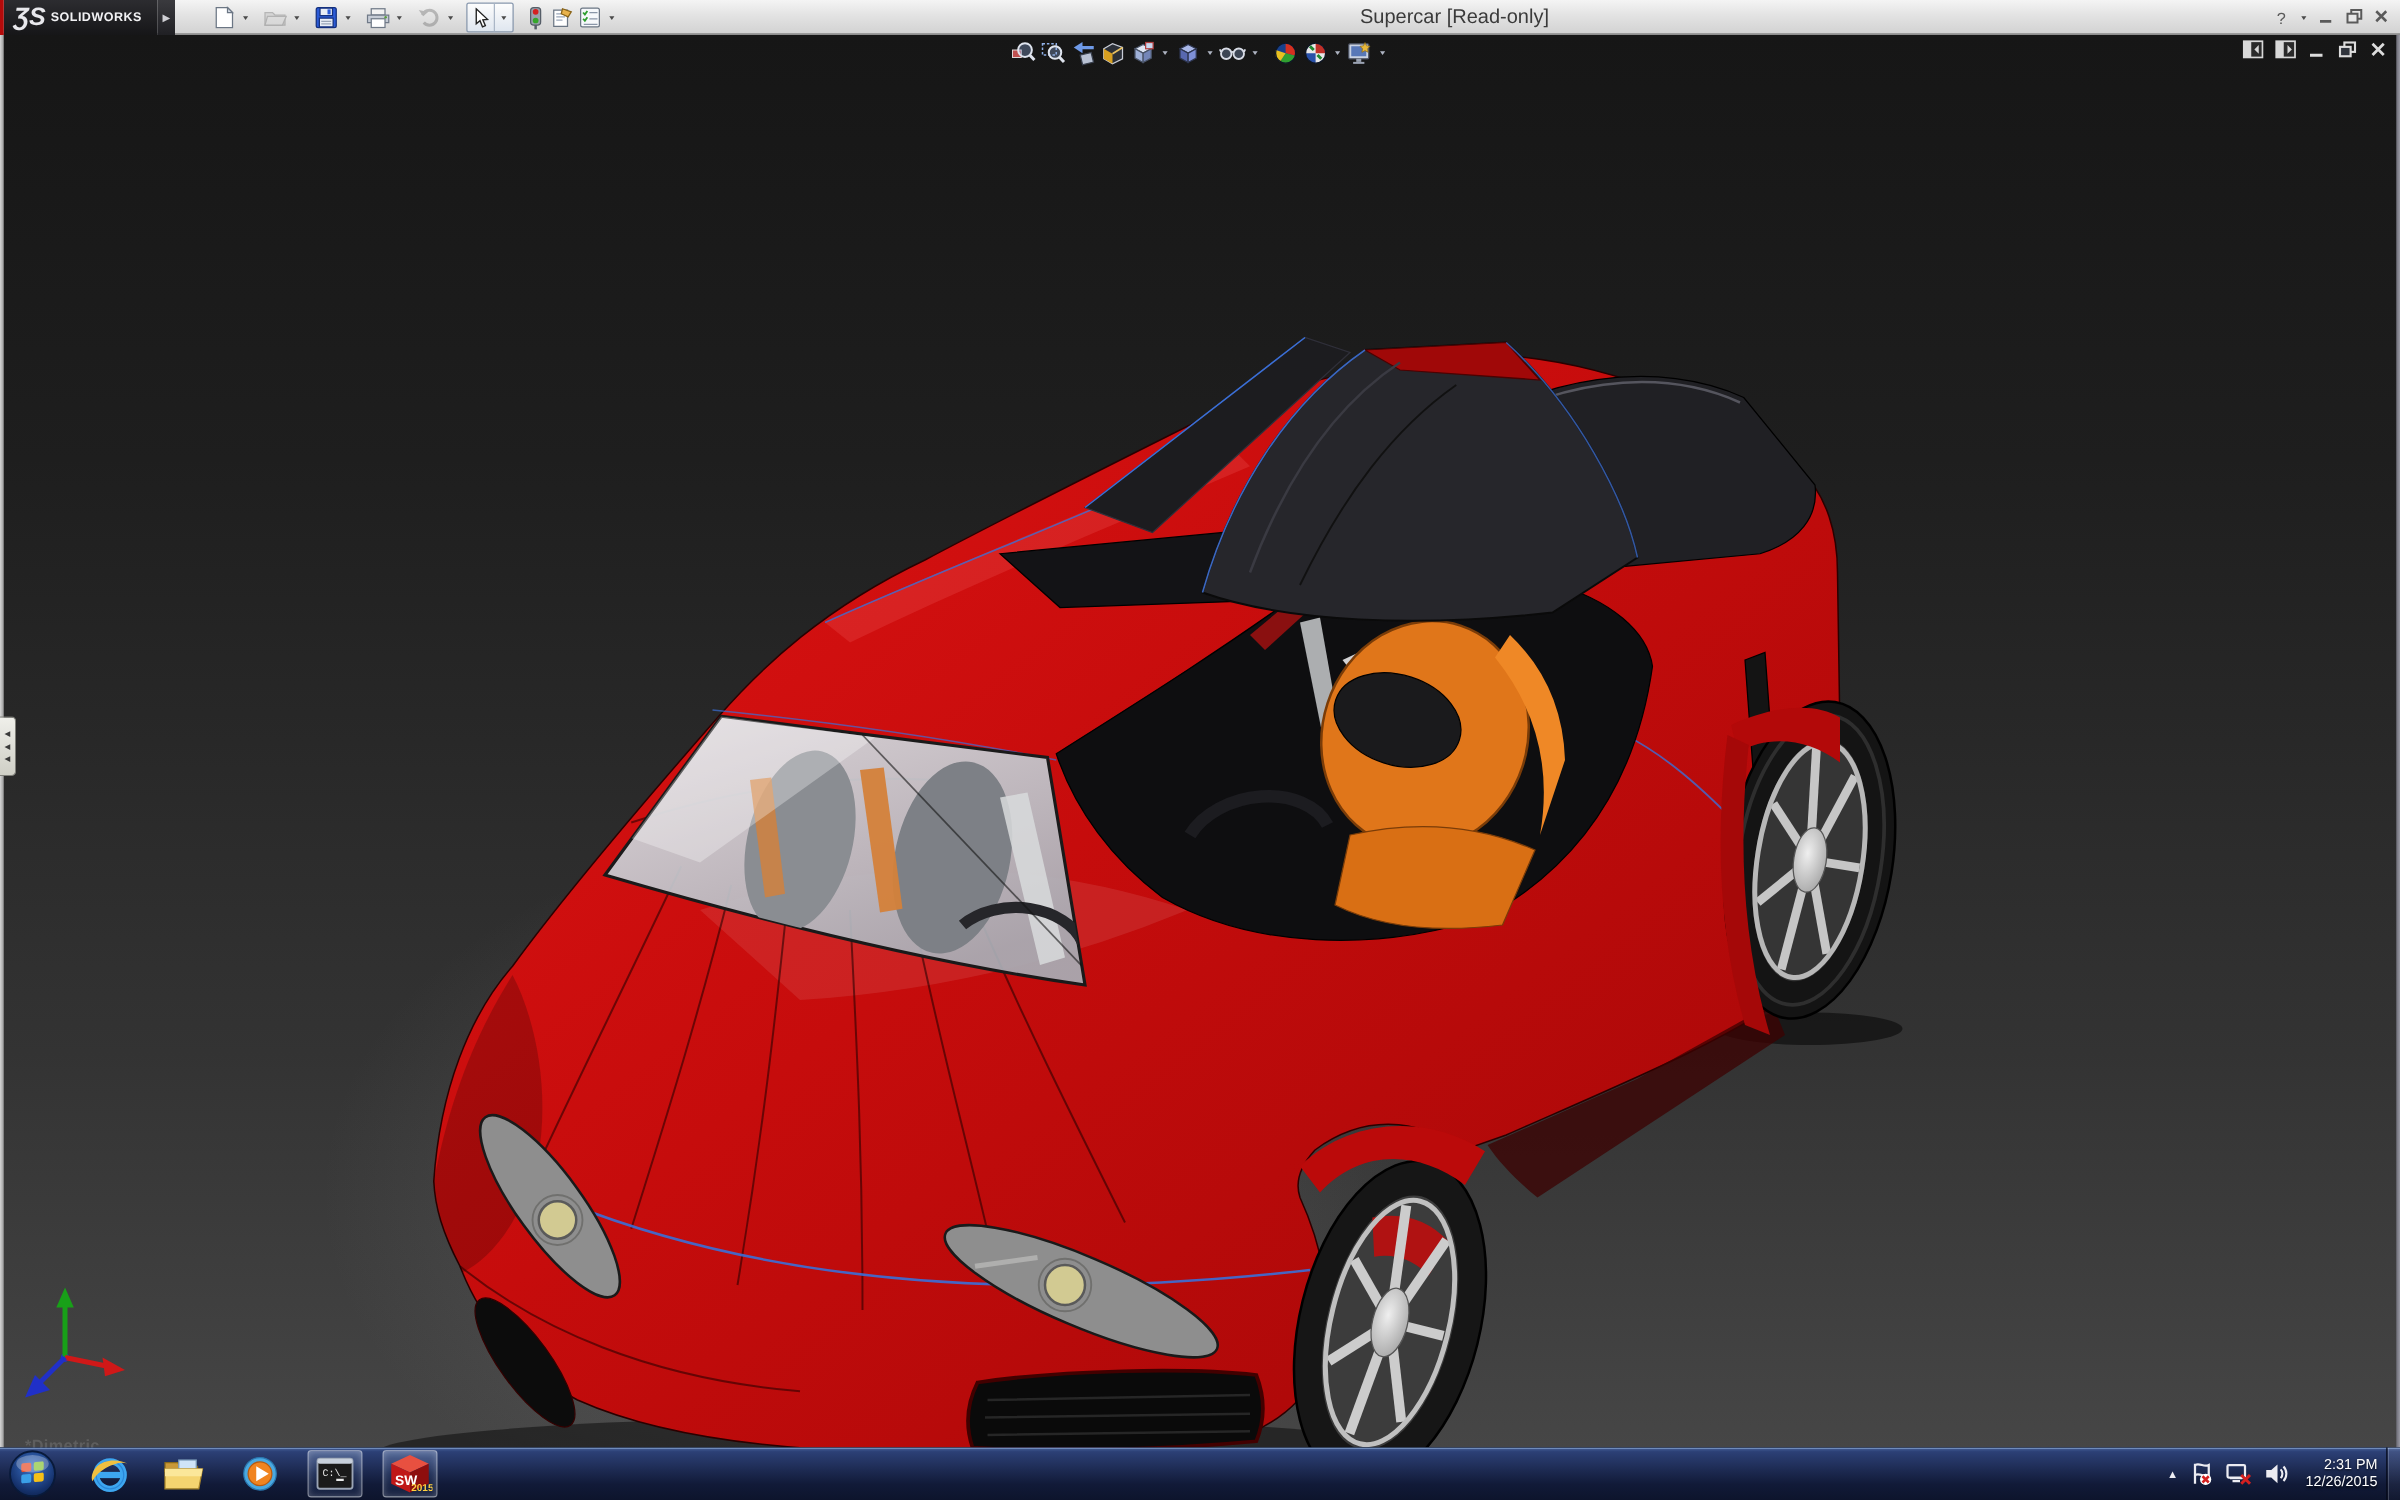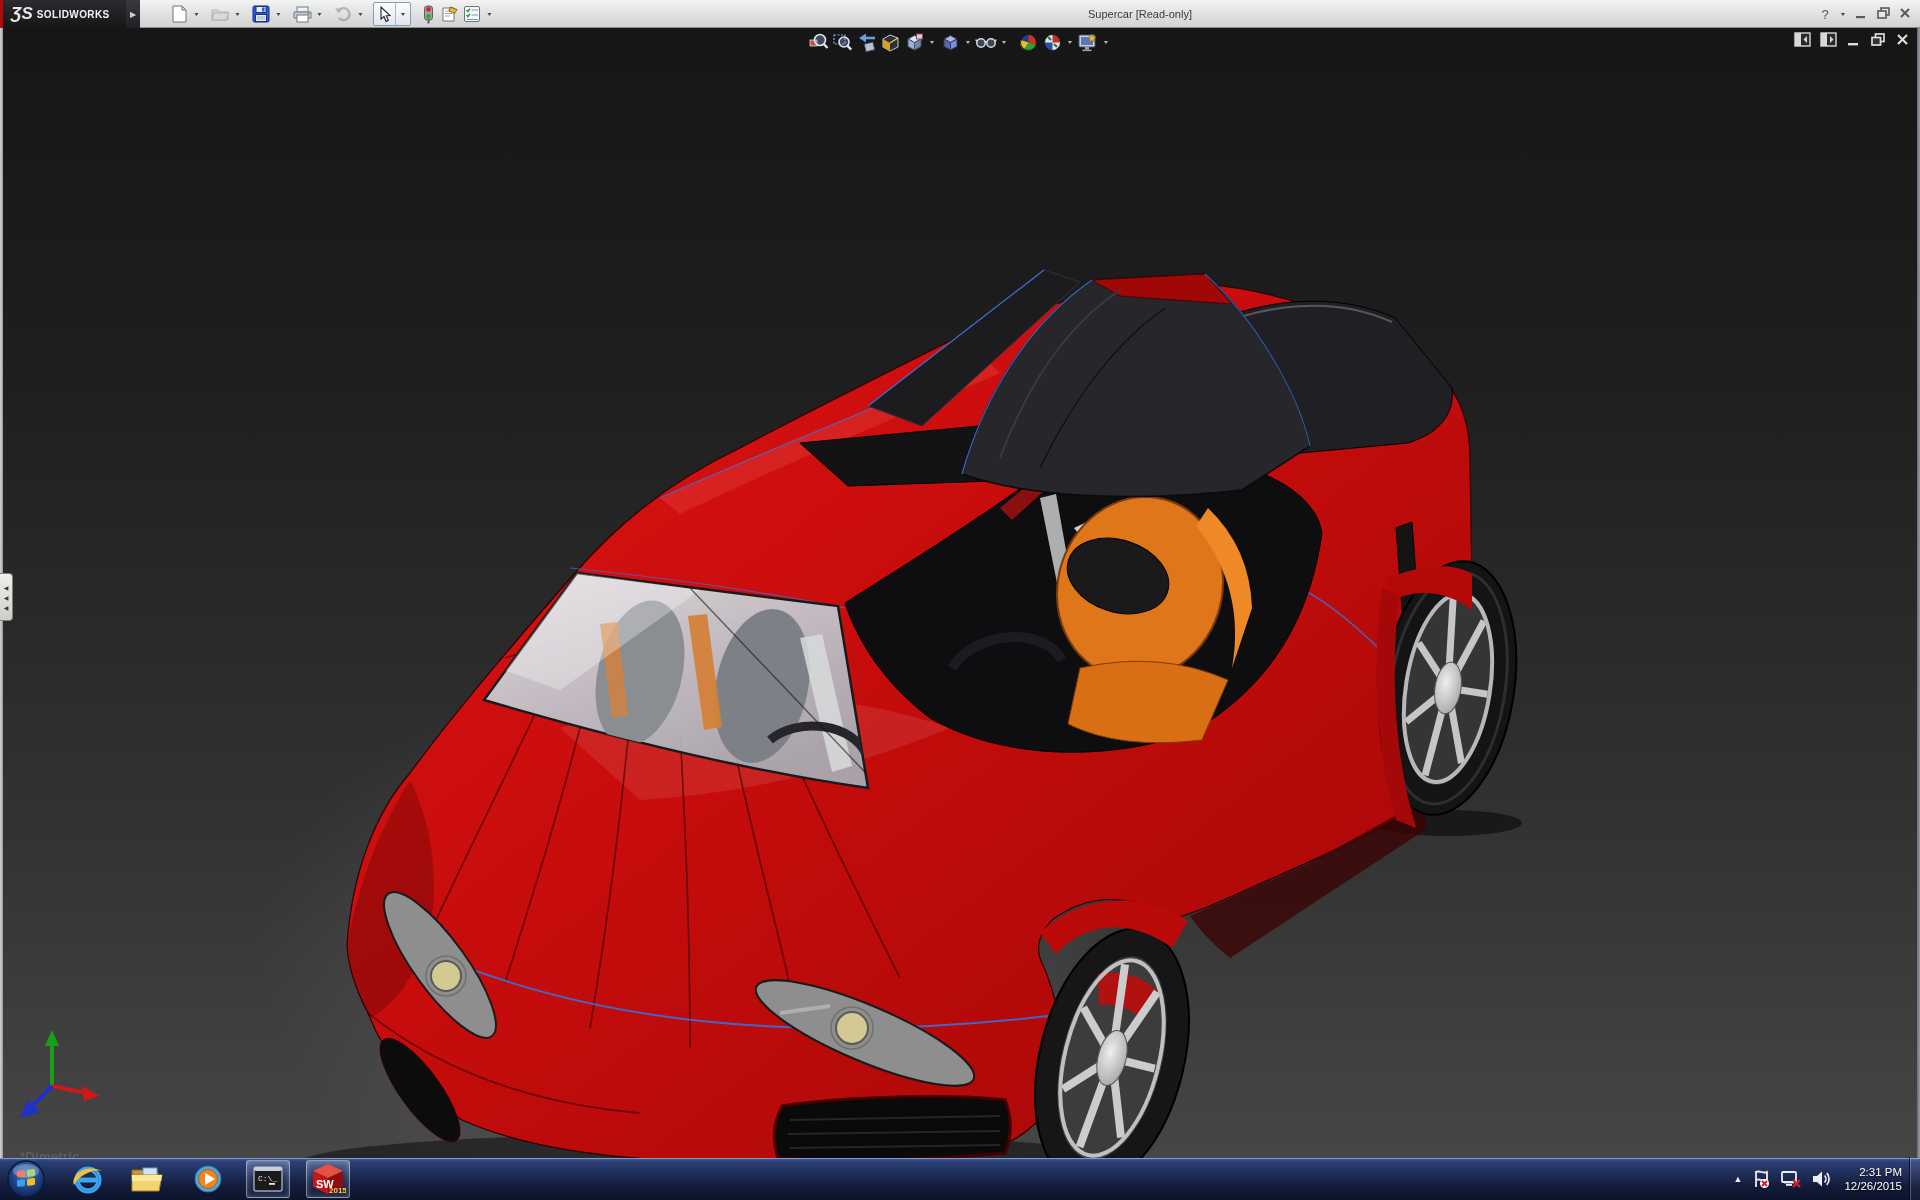--- a/index.html
+++ b/index.html
@@ -6,37 +6,37 @@
   html,body { width:1920px; height:1200px; overflow:hidden; background:#000;
               font-family:"Liberation Sans","DejaVu Sans",sans-serif; }
 
   
   .titlebar{ position:absolute; top:0; left:0; width:1920px; height:28px;
     background:linear-gradient(#f4f4f4,#e3e3e3 45%,#d2d2d2);
     border-bottom:1px solid #8e8e8e; z-index:50; }
   .sw-logo{ position:absolute; left:0; top:0; width:126px; height:28px;
     background:linear-gradient(#2c2c30,#161618); display:flex; align-items:center;
     padding-left:8px; border-left:3px solid #b40a0a; }
-  .sw-logo .mark{ color:#e8e8ec; font-size:17px; font-weight:bold; font-style:italic; margin-right:4px; }
+  .sw-logo .mark{ color:#e8e8ec; font-size:20px; font-weight:bold; font-style:italic; margin-right:4px; }
   .sw-logo .word{ color:#f2f2f4; font-size:10px; font-weight:bold; letter-spacing:.4px; }
   .flyout-tab{ position:absolute; left:126px; top:0; width:14px; height:28px;
     background:linear-gradient(#3a3a3e,#202024); color:#cfcfd4; font-size:8px;
     display:flex; align-items:center; justify-content:center; cursor:pointer; }
   .qat{ position:absolute; left:168px; top:0; height:28px; display:flex; align-items:center; }
   .qbtn{ width:22px; height:22px; display:flex; align-items:center; justify-content:center; border-radius:2px; }
   .qbtn.disabled{ opacity:.38; filter:grayscale(1); }
   .dd{ width:13px; height:22px; display:flex; align-items:center; justify-content:center;
        color:#4a4a4a; font-size:7px; margin-right:6px; }
   .dd::after{ content:"▼"; transform:scaleY(.75); }
   .sel-group{ display:flex; height:24px; border:1px solid #8a9ab0; border-radius:2px;
     background:linear-gradient(#fdfdfd,#dfe6ef); margin-right:6px; }
   .sel-group .qbtn{ border-right:1px solid #aab6c6; border-radius:0; }
   .sel-group .dd{ margin:0; width:14px; }
   .win-title{ position:absolute; left:1088px; top:0; height:28px; display:flex; align-items:center;
-    color:#3a3a3a; font-size:11px; }
+    color:#3a3a3a; font-size:16px; }
   .tb-controls{ position:absolute; right:6px; top:0; height:28px; display:flex; align-items:center; gap:4px; }
   .tb-controls .c{ color:#5a5a5a; font-size:13px; width:18px; text-align:center; cursor:pointer; }
   .tb-controls .dd{ margin:0; width:10px; }
 
   
   .viewport{ position:absolute; top:28px; left:0; width:1920px; height:1130px;
     background:
       radial-gradient(620px 420px at 36% 82%, rgba(150,150,150,.30), rgba(150,150,150,0) 70%),
       linear-gradient(#161616, #1e1e1e 30%, #333 72%, #464646 100%);
     z-index:10; overflow:hidden; }

